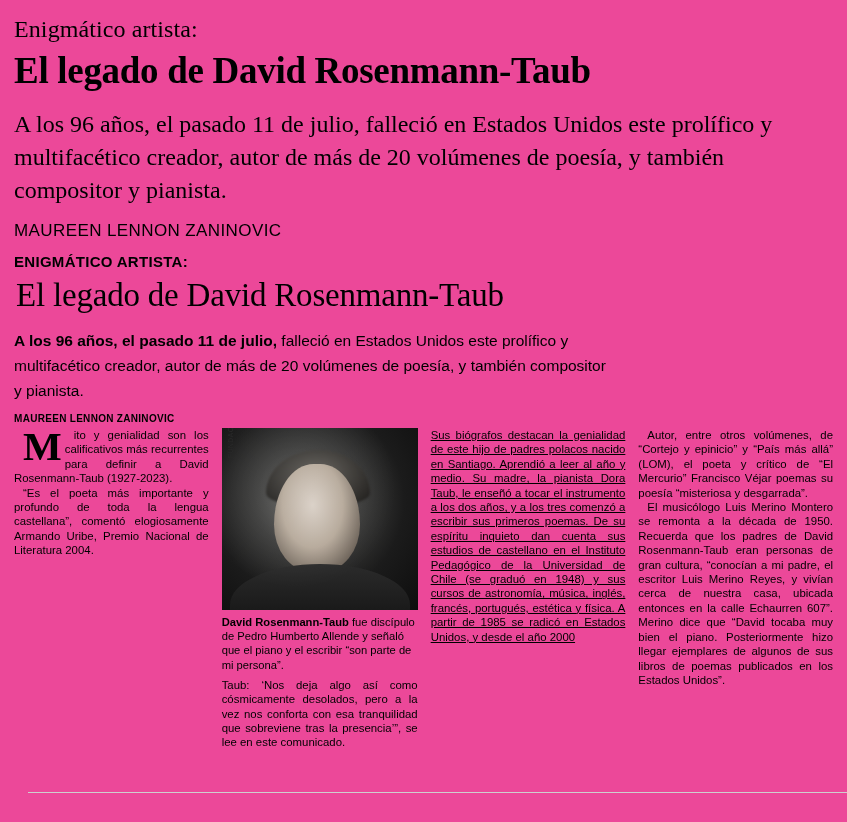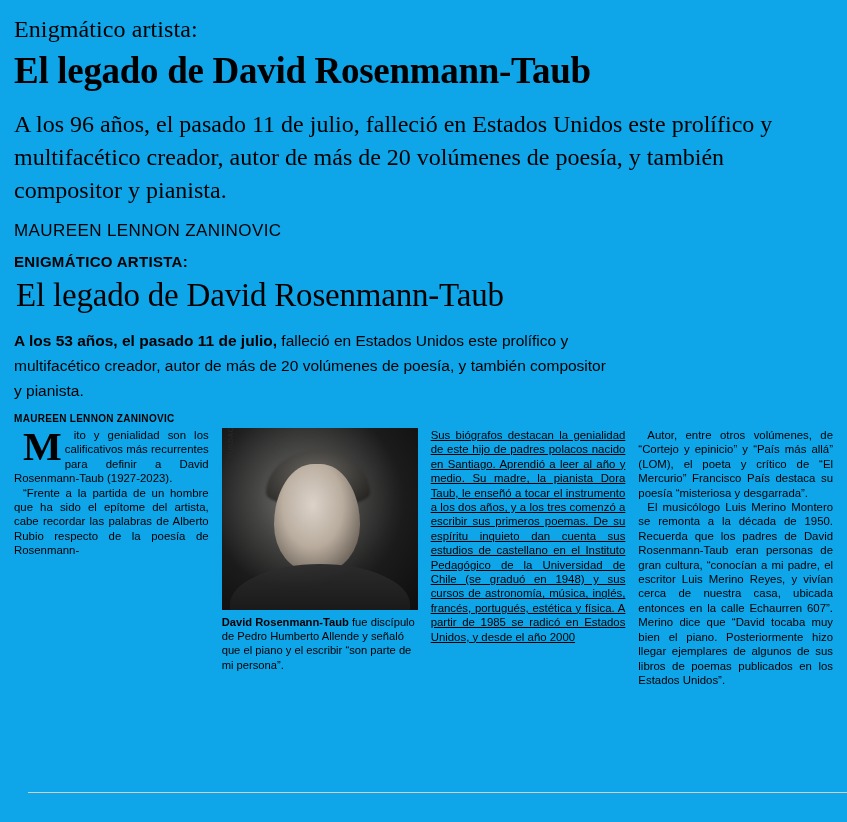--- a/index.html
+++ b/index.html
@@ -11,21 +11,21 @@
     width: 847px;
     height: 822px;
     font-family: "Liberation Serif", serif;
     color: #000000;
     overflow: hidden;
   }
   .page {
     position: relative;
     width: 847px;
     height: 822px;
-    background: #0ea5e9;
+    background: #ec4899;
     box-sizing: border-box;
     padding: 10px 14px 0 14px;
   }
 
   
   .kicker {
     font-family: "Liberation Serif", serif;
     font-size: 24px;
     line-height: 30px;
     font-weight: 400;
@@ -233,52 +233,53 @@
 
   <div class="kicker">Enigmático artista:</div>
   <h1 class="headline">El legado de David Rosenmann-Taub</h1>
   <div class="lead">A los 96 años, el pasado 11 de julio, falleció en Estados Unidos este prolífico y multifacético creador, autor de más de 20 volúmenes de poesía, y también compositor y pianista.</div>
   <div class="byline-top">MAUREEN LENNON ZANINOVIC</div>
 
   <div class="clip">
     <div class="clip-kicker">ENIGMÁTICO ARTISTA:</div>
     <div class="clip-headline">El legado de David Rosenmann-Taub</div>
     <div class="clip-lead">
-      <b>A los 53 años, el pasado 11 de julio,</b><span> falleció en Estados Unidos este prolífico y multifacético creador, autor de más de 20 volúmenes de poesía, y también compositor y pianista.</span>
+      <b>A los 96 años, el pasado 11 de julio,</b><span> falleció en Estados Unidos este prolífico y multifacético creador, autor de más de 20 volúmenes de poesía, y también compositor y pianista.</span>
     </div>
     <div class="clip-byline">MAUREEN LENNON ZANINOVIC</div>
 
     <div class="cols">
 
       <div class="col">
         <p class="dropcap-para"><span class="dropcap">M</span><span>ito y genialidad son los calificativos más recurrentes para definir a David Rosenmann-Taub (1927-2023).</span></p>
-        <p>“Frente a la partida de un hombre que ha sido el epítome del artista, cabe recordar las palabras de Alberto Rubio respecto de la poesía de Rosenmann-</p>
+        <p>“Es el poeta más importante y profundo de toda la lengua castellana”, comentó elogiosamente Armando Uribe, Premio Nacional de Literatura 2004.</p>
       </div>
 
       <div class="col">
         <div class="photo-wrap">
           <div class="photo">
             <div class="hair"></div>
             <div class="face"></div>
             <div class="shoulders"></div>
             <div class="glow"></div>
           </div>
           <div class="photo-credit">FUNDACIÓN CORDA</div>
         </div>
         <div class="caption">
           <b>David Rosenmann-Taub</b><span> fue discípulo de Pedro Humberto Allende y señaló que el piano y el escribir “son parte de mi persona”.</span>
         </div>
+        <div class="col-quote">Taub: ‘Nos deja algo así como cósmicamente desolados, pero a la vez nos conforta con esa tranquilidad que sobreviene tras la presencia’”, se lee en este comunicado.</div>
       </div>
 
       <div class="col">
         <p class="first">Sus biógrafos destacan la genialidad de este hijo de padres polacos nacido en Santiago. Aprendió a leer al año y medio. Su madre, la pianista Dora Taub, le enseñó a tocar el instrumento a los dos años, y a los tres comenzó a escribir sus primeros poemas. De su espíritu inquieto dan cuenta sus estudios de castellano en el Instituto Pedagógico de la Universidad de Chile (se graduó en 1948) y sus cursos de astronomía, música, inglés, francés, portugués, estética y física. A partir de 1985 se radicó en Estados Unidos, y desde el año 2000</p>
       </div>
 
       <div class="col">
-        <p>Autor, entre otros volúmenes, de “Cortejo y epinicio” y “País más allá” (LOM), el poeta y crítico de “El Mercurio” Francisco País destaca su poesía “misteriosa y desgarrada”.</p>
+        <p>Autor, entre otros volúmenes, de “Cortejo y epinicio” y “País más allá” (LOM), el poeta y crítico de “El Mercurio” Francisco Véjar poemas su poesía “misteriosa y desgarrada”.</p>
         <p>El musicólogo Luis Merino Montero se remonta a la década de 1950. Recuerda que los padres de David Rosenmann-Taub eran personas de gran cultura, “conocían a mi padre, el escritor Luis Merino Reyes, y vivían cerca de nuestra casa, ubicada entonces en la calle Echaurren 607”. Merino dice que “David tocaba muy bien el piano. Posteriormente hizo llegar ejemplares de algunos de sus libros de poemas publicados en los Estados Unidos”.</p>
       </div>
 
     </div>
     <div class="rule-bottom"></div>
   </div>
 
 </div>
 
 </body></html>

